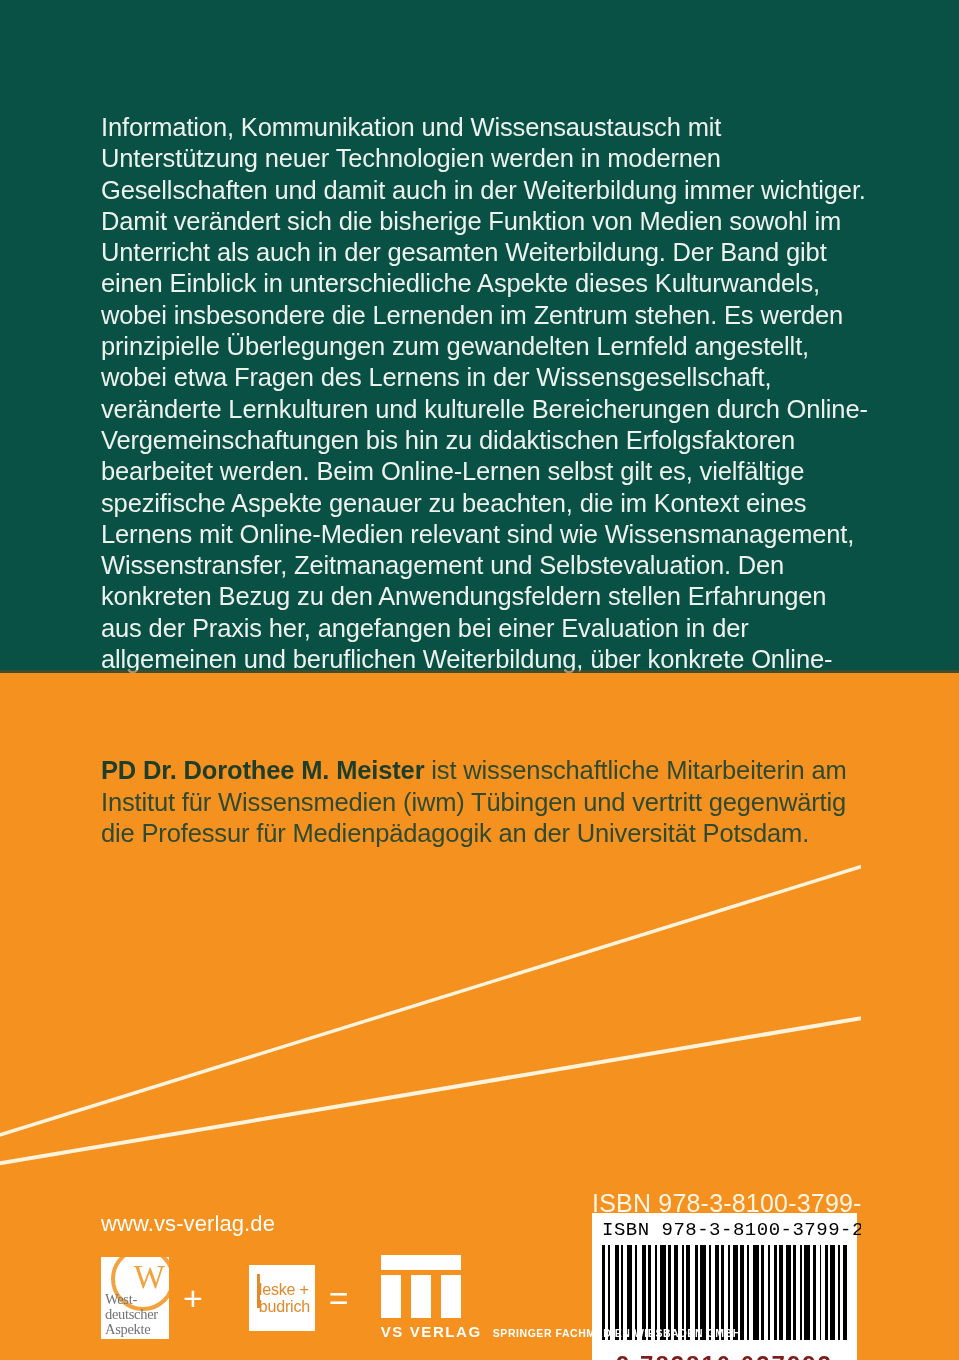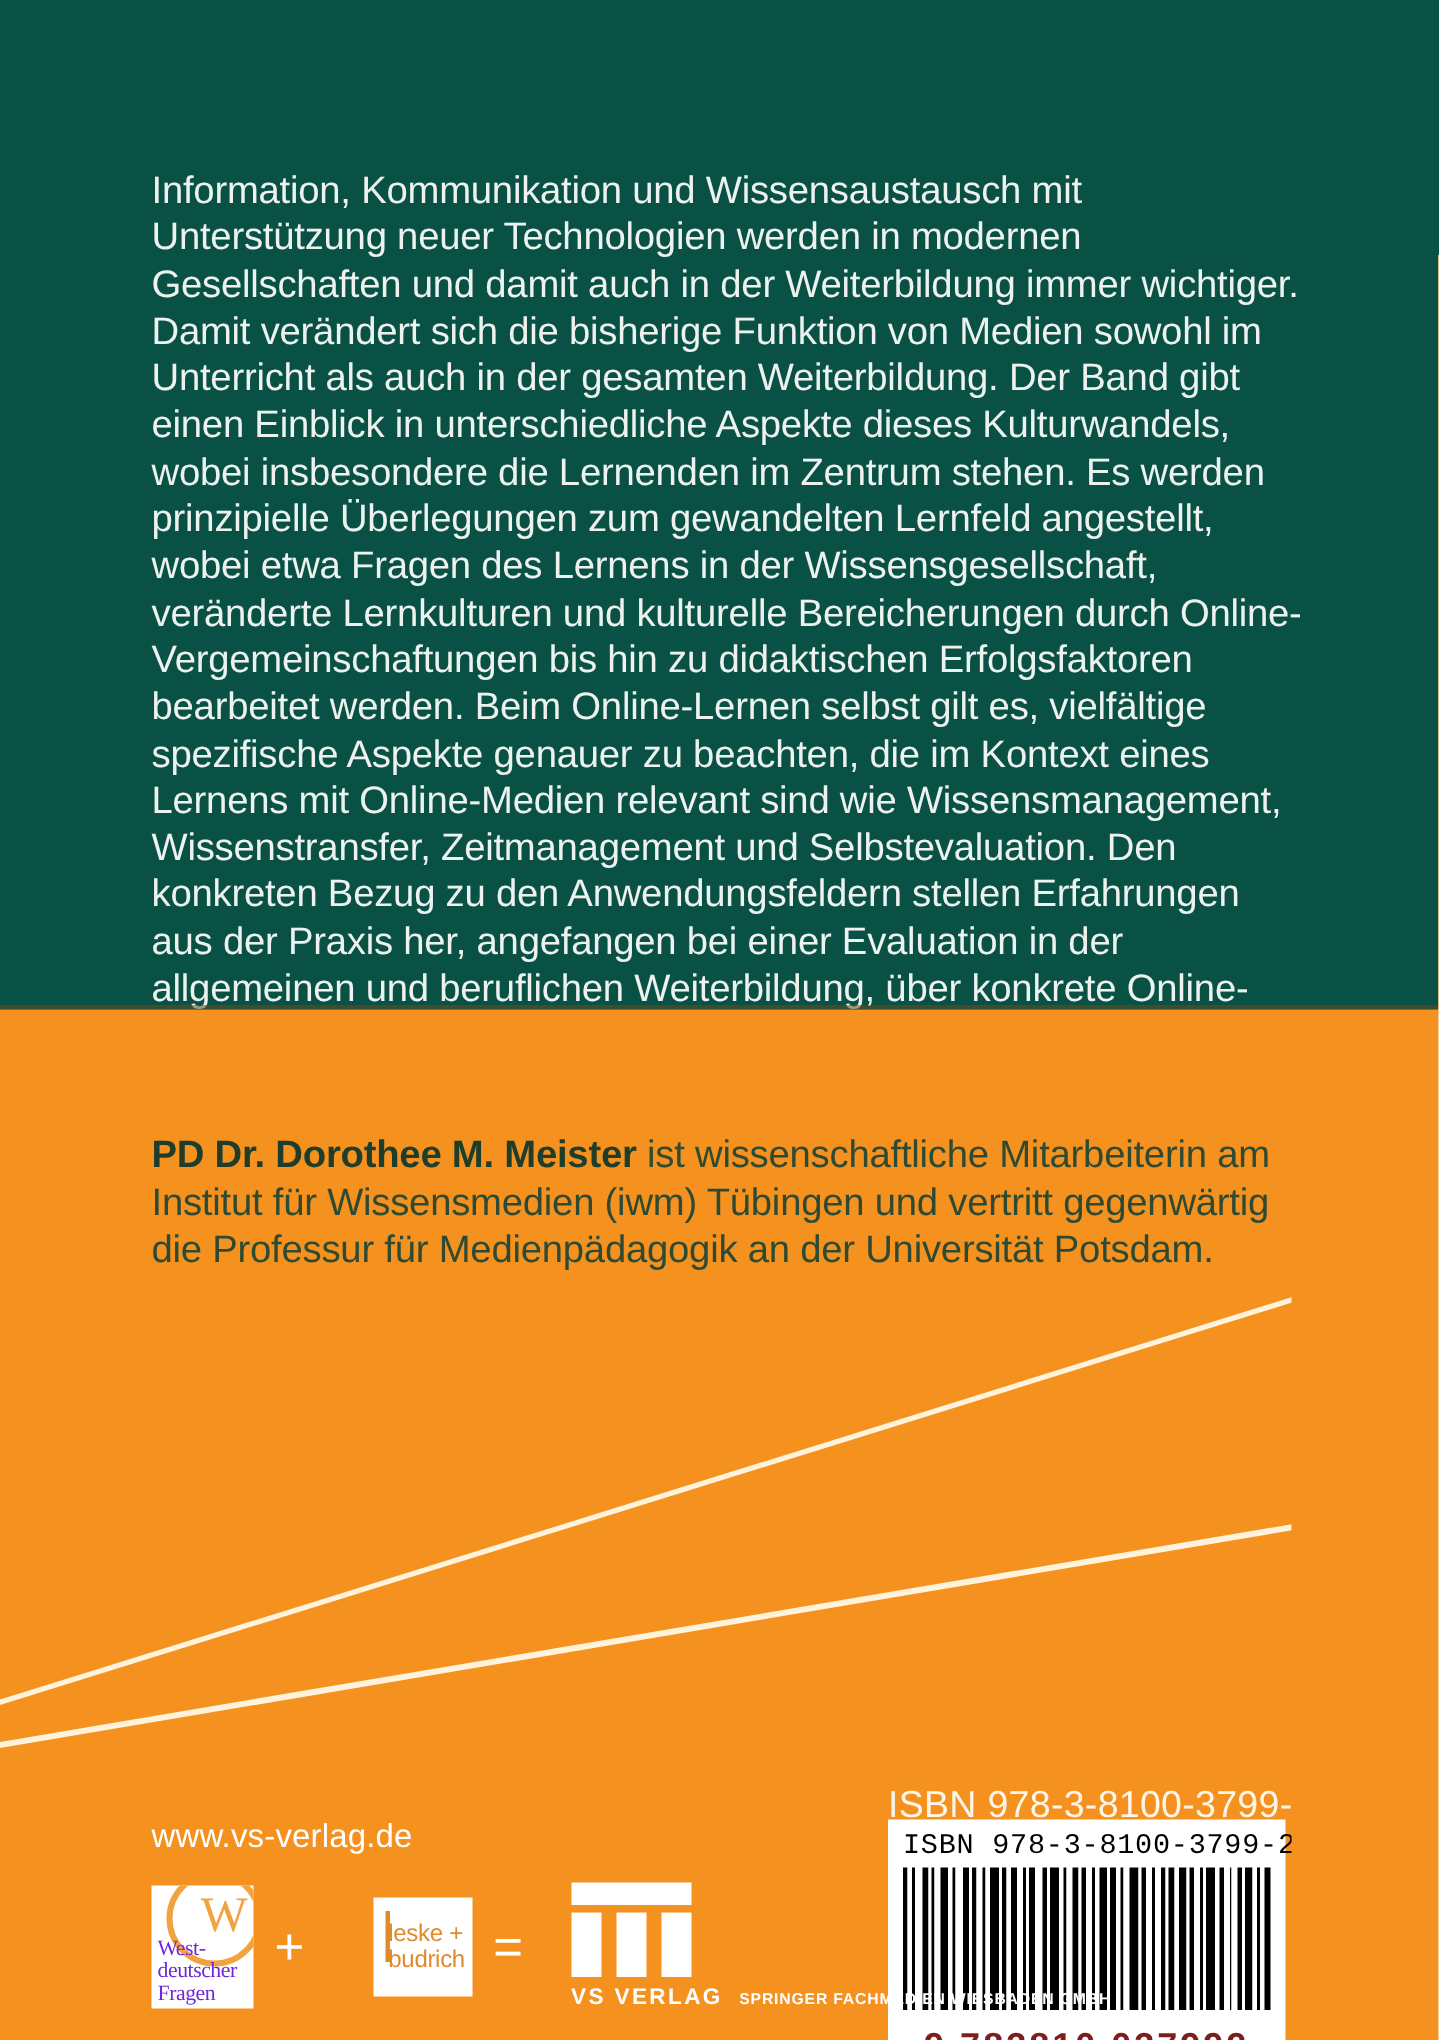--- a/index.html
+++ b/index.html
@@ -191,21 +191,21 @@
     color: #F2A340;
     line-height: 1;
   }
   .logo-wdv .wdv-text {
     position: absolute;
     left: 4px;
     bottom: 2px;
     font-family: "Liberation Serif", serif;
     font-size: 14.5px;
     line-height: 15px;
-    color: #6d28d9;
+    color: #737373;
     letter-spacing: -0.3px;
   }
   .op {
     font-size: 34px;
     color: #FFFFFF;
     margin: 0 14px;
     line-height: 1;
   }
   .logo-lb {
     position: relative;
@@ -389,21 +389,21 @@
     </div>
 
     <div class="logos">
 
       <div class="logo-wdv">
         <span class="wdv-ring"></span>
         <span class="wdv-w">W</span>
         <span class="wdv-text">
           <span>West-</span><br>
           <span>deutscher</span><br>
-          <span>Fragen</span>
+          <span>Aspekte</span>
         </span>
       </div>
 
       <span class="op">+</span>
 
       <div class="logo-lb">
         <span class="lb-bar"></span>
         <span class="lb-text">
           <span>leske +</span><br>
           <span>budrich</span>

